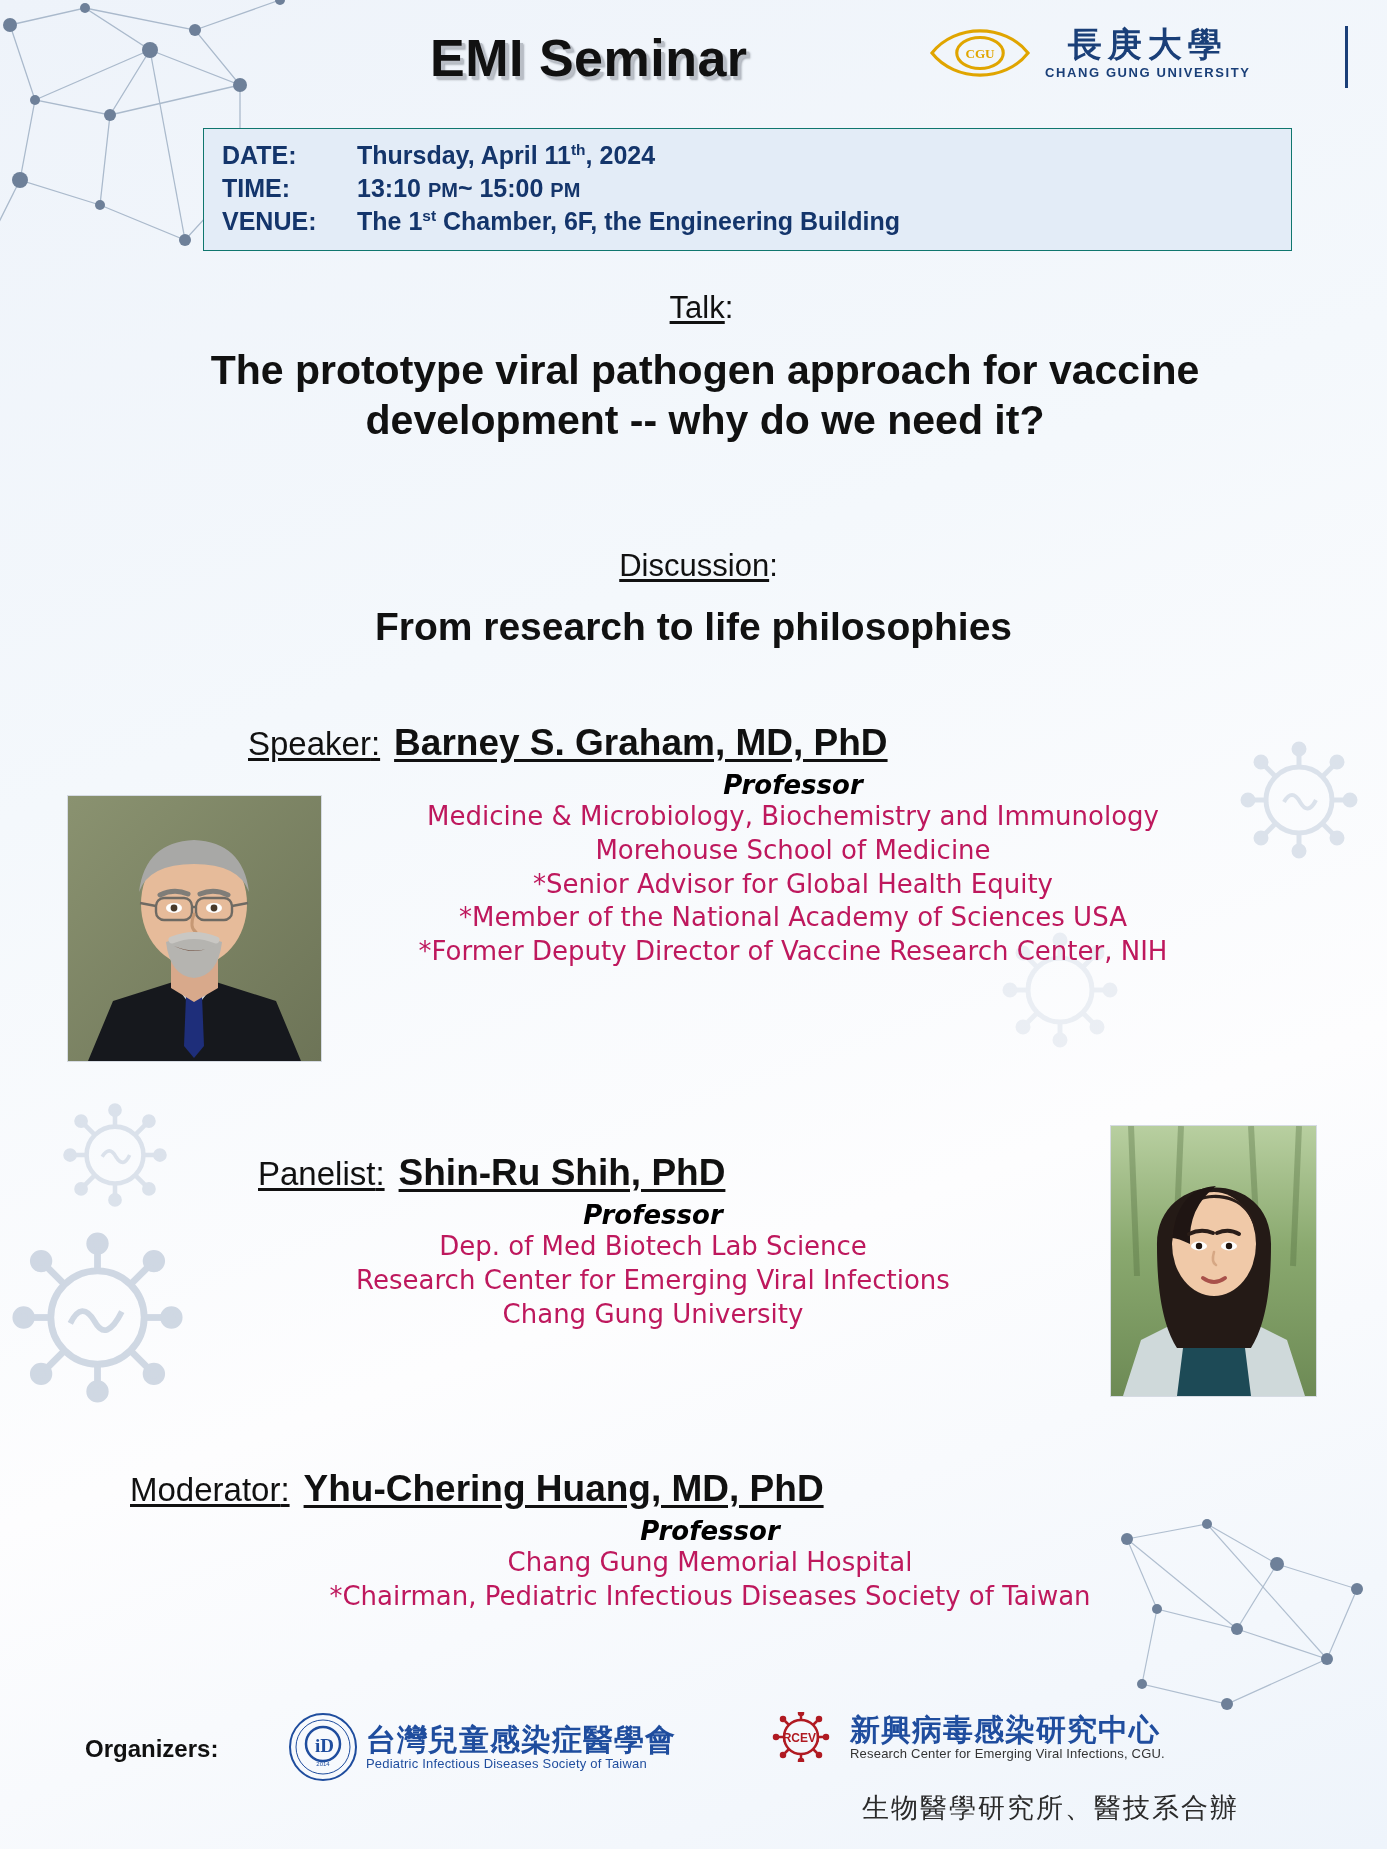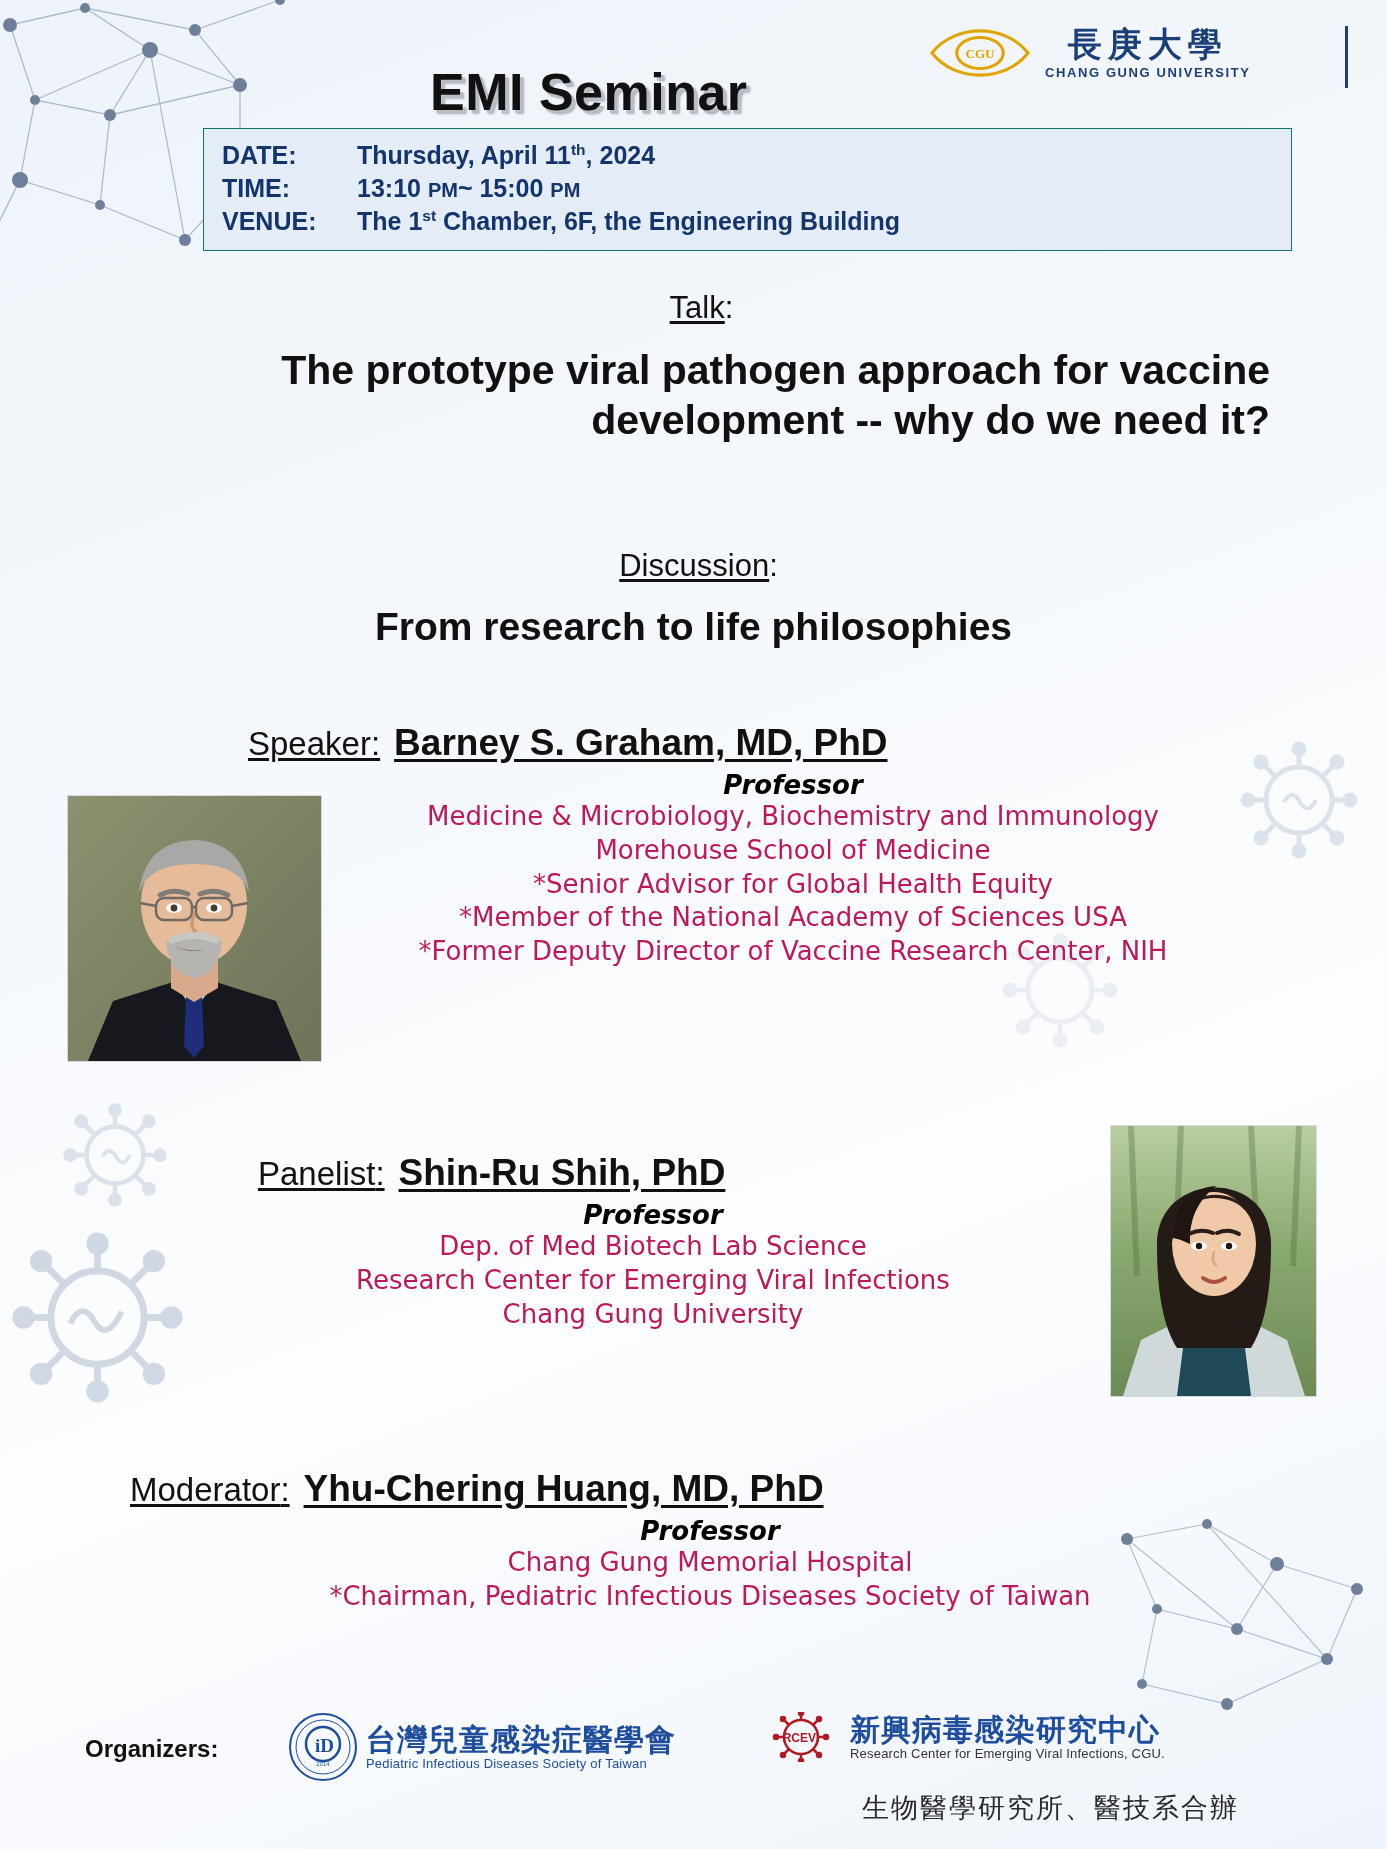--- a/index.html
+++ b/index.html
@@ -35,21 +35,20 @@
   .title-emi {
     position: absolute;
     left: 430px;
     top: 28px;
     font-size: 52px;
     font-weight: bold;
     font-family: "Liberation Sans", sans-serif;
     color: #111;
     letter-spacing: 0.5px;
     text-shadow: 3px 3px 0 #b9bec6, 4px 4px 2px rgba(120,126,136,.6);
-    margin-top: 34px;
   }
   .cgu-logo {
     position: absolute;
     left: 925px;
     top: 22px;
     display: flex;
     align-items: center;
     gap: 10px;
   }
   .cgu-mark { width: 110px; height: 62px; }
@@ -122,21 +121,21 @@
   }
   .talk-title {
     position: absolute;
     left: 140px;
     top: 345px;
     width: 1130px;
     font-size: 41px;
     font-weight: bold;
     color: #111;
     line-height: 1.22;
-    text-align: right;
+    text-align: center;
   }
   .disc-label {
     position: absolute;
     left: 10px; right: 0;
     top: 548px;
     font-size: 31px;
     color: #111;
     text-align: center;
   }
   .disc-title {

